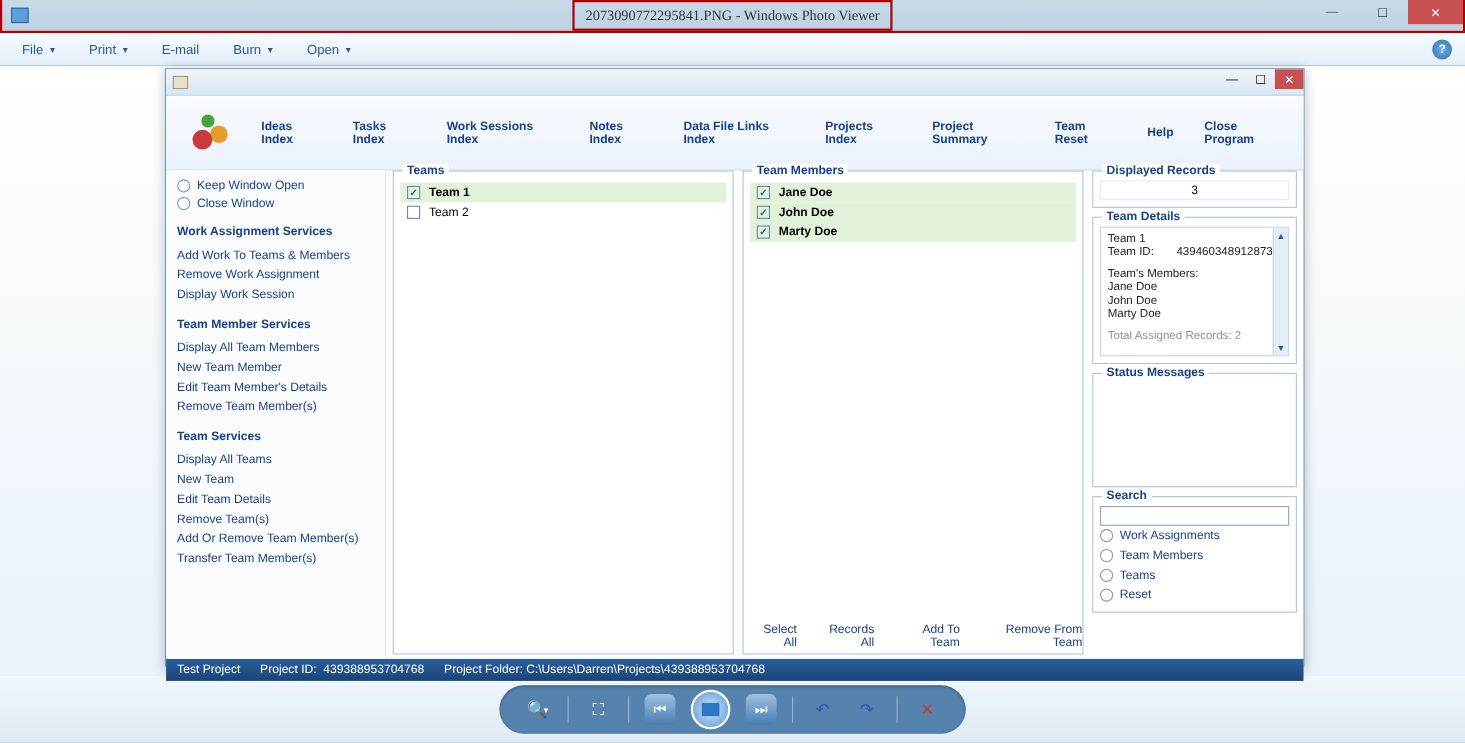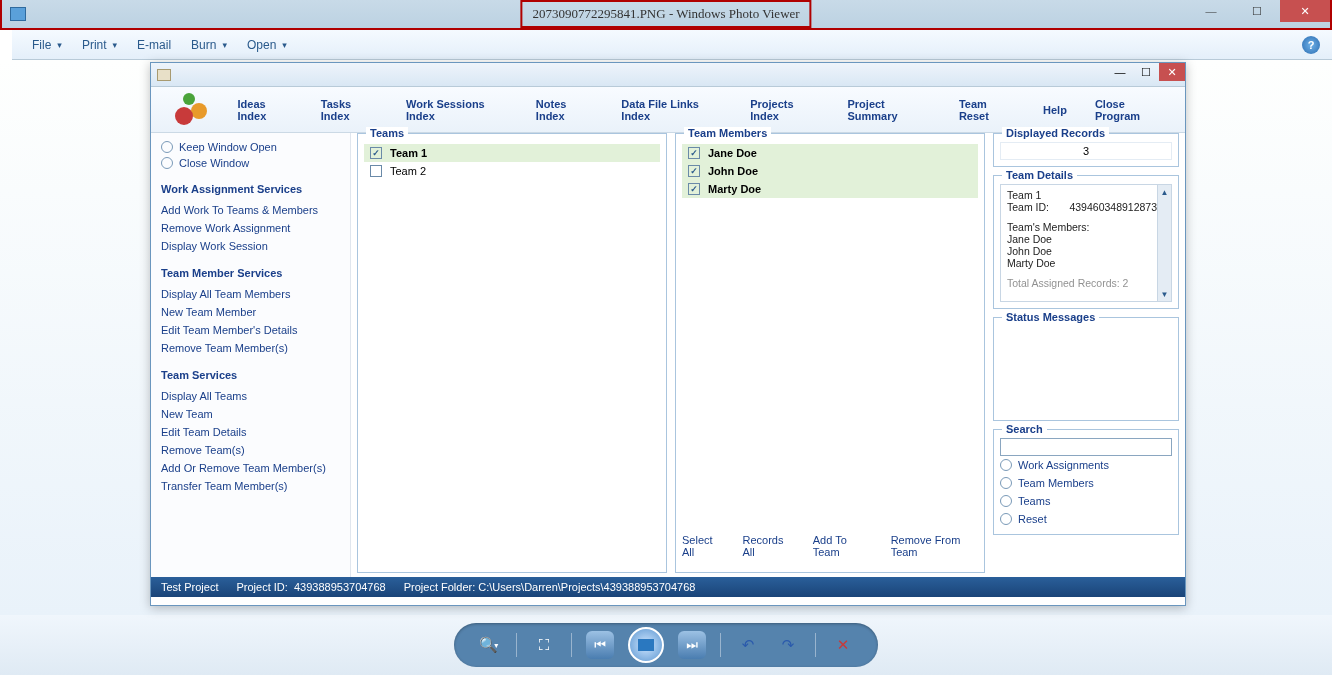--- a/index.html
+++ b/index.html
@@ -53,24 +53,23 @@
 }
 .pv-sysbtn.close { background: #c75050; color: #fff; width: 50px; }
 
 .pv-menubar {
   height: 30px;
   background: linear-gradient(#f5faff, #e4effa);
   border-bottom: 1px solid #b8cad8;
   display: flex;
   align-items: center;
   padding: 0 12px;
-  gap: 4px;
+  gap: 15px;
   font-size: 12px;
   color: #2a5a8c;
-  margin-left: 12px;
 }
 .pv-menuitem { padding: 4px 8px; display: flex; align-items: center; gap: 6px; cursor: pointer; }
 .pv-menuitem .chev { font-size: 9px; color: #2a5a8c; }
 .pv-help {
   margin-left: auto;
   width: 18px; height: 18px; border-radius: 50%;
   background: radial-gradient(#6fb1e8,#2a6bb0);
   color:#fff; display:flex;align-items:center;justify-content:center;
   font-weight:bold; font-size:11px;
 }
@@ -99,21 +98,21 @@
 .app-icon {
   width: 14px; height: 12px; margin-left: 6px;
   background: #e8e0c8; border:1px solid #a89a70;
 }
 .app-title { position:absolute; left:50%; transform:translateX(-50%); color:#333; font-size:12px; }
 .app-sys { position:absolute; right:0; top:0; display:flex; }
 .app-sysbtn { width:26px;height:18px;display:flex;align-items:center;justify-content:center;cursor:pointer; }
 .app-sysbtn.close { background:#c75050;color:#fff; }
 
 .app-toolbar {
-  height: 46px;
+  height: 68px;
   background: linear-gradient(#f8fbff,#eaf2fa);
   border-bottom: 1px solid #cbd9e5;
   display:flex; align-items:center; padding: 0 18px; gap: 28px;
 }
 .logo { width:44px;height:33px;position:relative; }
 .logo .c1{position:absolute;width:12px;height:12px;border-radius:50%;background:#4aa33a;left:14px;top:0;}
 .logo .c2{position:absolute;width:16px;height:16px;border-radius:50%;background:#e89a2a;left:22px;top:10px;}
 .logo .c3{position:absolute;width:18px;height:18px;border-radius:50%;background:#c83a3a;left:6px;top:14;}
 .tb-link { color:#1a3f8a; font-size:11px; font-weight:bold; cursor:pointer; }
 
@@ -149,21 +148,21 @@
   color:#1a3f8a; font-weight:bold;
 }
 .panel-body{ padding:10px 6px 6px 6px; height:100%; }
 .list-row{
   display:flex; align-items:center; gap:8px;
   padding:3px 6px;
 }
 .list-row.sel{ background:#e2f1d9; font-weight: bold;}
 .chk{width:12px;height:12px;border:1px solid #6a8aa8;display:inline-flex;align-items:center;justify-content:center;font-size:9px;color:#2a5a8c;}
 
-.actionbar{ position:absolute; bottom:14px; left:6px; display:flex; gap:18px; }
+.actionbar{ position:absolute; bottom:4px; left:6px; display:flex; gap:18px;text-align:right; }
 .action{color:#1a3f8a;cursor:pointer;}
 
 .rightcol{
   width:186px;
   display:flex; flex-direction:column; gap:8px;
 }
 .rc-panel{ border:1px solid #aac5de; position:relative; padding:8px 6px 6px 6px;}
 .rc-title{ position:absolute; top:-7px; left:8px; background:#fff; padding:0 4px; color:#1a3f8a; font-weight:bold;}
 .rc-value{ text-align:center; background:#fff; border:1px solid #e4ecf4; padding:2px;}
 .details-box{ border:1px solid #c8d6e4; height:118px; overflow:hidden; position:relative; padding:4px 6px; font-size:10.5px; color:#222;}

